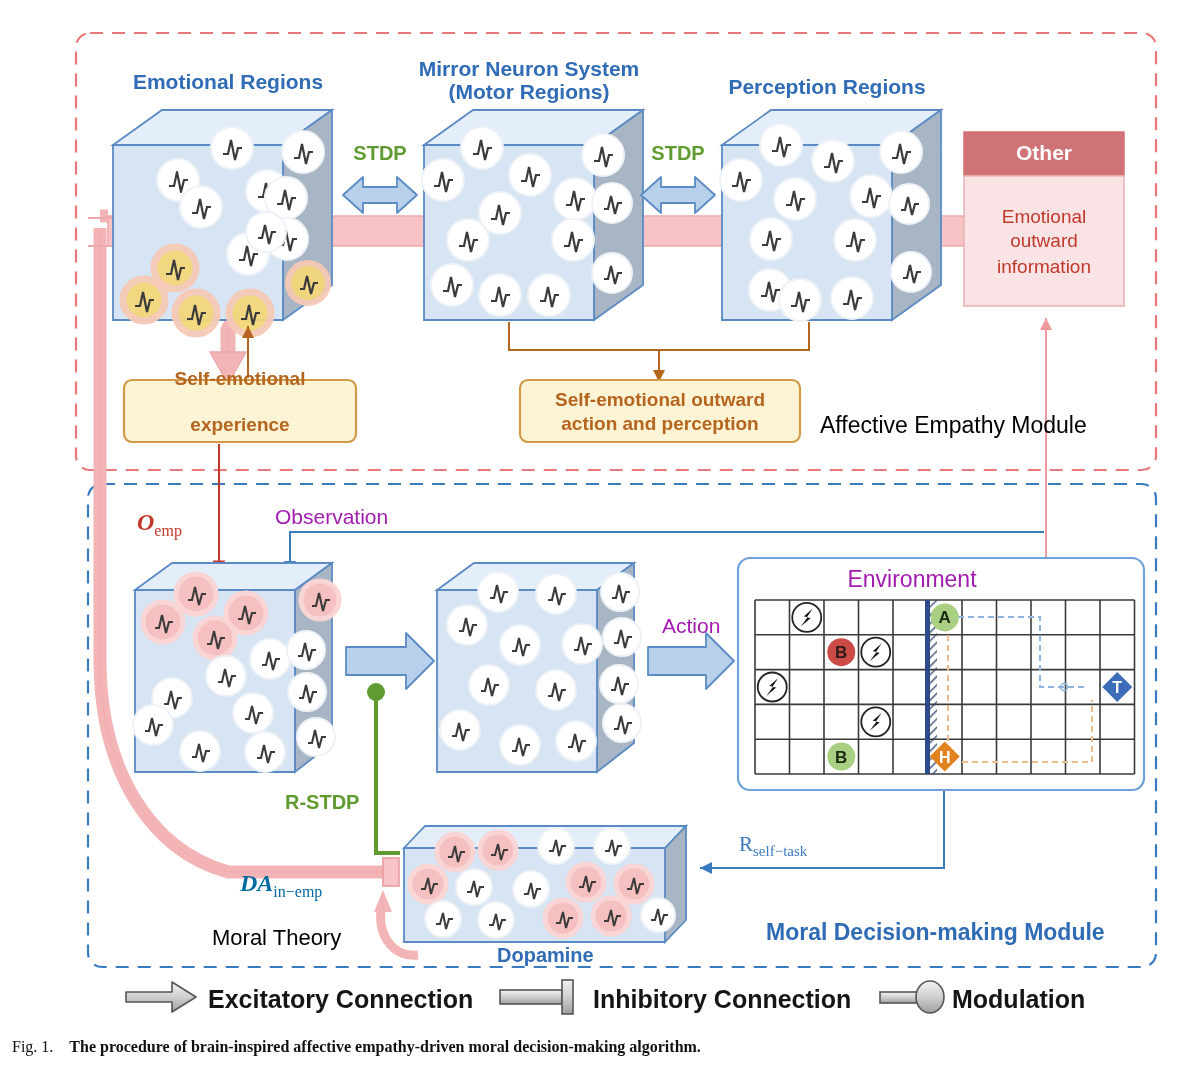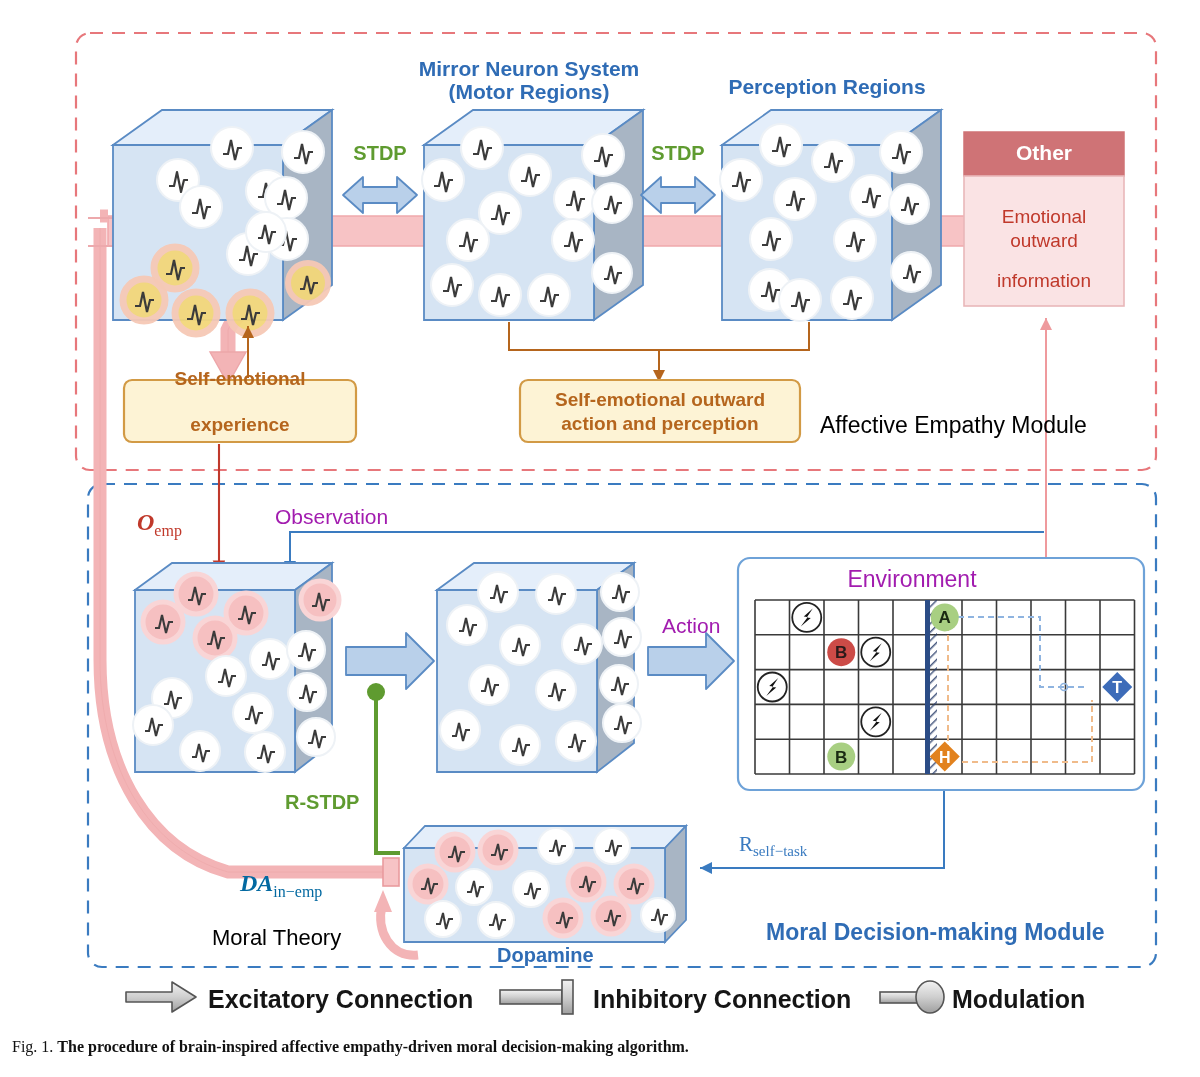--- a/index.html
+++ b/index.html
@@ -586,33 +586,34 @@
   <g>
     <rect x="500" y="990" width="62" height="14" fill="url(#legGrad)" stroke="#555" stroke-width="1.6"></rect>
     <rect x="562" y="980" width="11" height="34" fill="url(#legGrad)" stroke="#555" stroke-width="1.6"></rect>
   </g>
   <g>
     <rect x="880" y="992" width="38" height="11" fill="url(#legGrad)" stroke="#555" stroke-width="1.6"></rect>
     <ellipse cx="930" cy="997" rx="14" ry="16" fill="url(#legGrad)" stroke="#555" stroke-width="1.6"></ellipse>
   </g>
 </svg>
 
+<div class="lbl t-blue-bold center" style="left:113px;top:70px;width:230px;font-size:21px;">Emotional Regions</div>
 
 <div class="lbl t-blue-bold center" style="left:414px;top:57px;width:230px;font-size:21px;">Mirror Neuron System</div>
 <div class="lbl t-blue-bold center" style="left:712px;top:75px;width:230px;font-size:21px;">Perception Regions</div>
 
 <div class="lbl t-blue-bold center" style="left:414px;top:80px;width:230px;font-size:21px;">(Motor Regions)</div>
 
 <div class="lbl t-green-bold center" style="left:330px;top:142px;width:100px;font-size:20px;">STDP</div>
 <div class="lbl t-green-bold center" style="left:628px;top:142px;width:100px;font-size:20px;">STDP</div>
 
 <div class="lbl t-white-bold center" style="left:964px;top:141px;width:160px;font-size:21px;">Other</div>
 <div class="lbl t-red center" style="left:964px;top:204px;width:160px;font-size:19px;line-height:26px;">Emotional</div>
 <div class="lbl t-red center" style="left:964px;top:230px;width:160px;font-size:19px;">outward</div>
-<div class="lbl t-red center" style="left:964px;top:256px;width:160px;font-size:19px;margin-top:14px;">information</div>
+<div class="lbl t-red center" style="left:964px;top:256px;width:160px;font-size:19px;">information</div>
 
 <div class="lbl t-brown-bold center" style="left:124px;top:368px;width:232px;font-size:19px;">Self-emotional</div>
 <div class="lbl t-brown-bold center" style="left:124px;top:414px;width:232px;font-size:19px;">experience</div>
 
 <div class="lbl t-brown-bold center" style="left:520px;top:389px;width:280px;font-size:19px;">Self-emotional outward</div>
 <div class="lbl t-brown-bold center" style="left:520px;top:413px;width:280px;font-size:19px;">action and perception</div>
 
 <div class="lbl t-pink-bold" style="left:820px;top:412px;font-size:23px;">Affective Empathy Module</div>
 
 <div class="lbl t-blue-bold" style="left:766px;top:919px;font-size:23px;">Moral Decision-making Module</div>
@@ -640,16 +641,16 @@
 </div>
 
 <div class="lbl t-blue center" style="left:738px;top:566px;width:348px;font-size:23px;">Environment</div>
 
 <div class="lbl legend-txt" style="left:208px;top:985px;">Excitatory Connection</div>
 <div class="lbl legend-txt" style="left:585px;top:985px;margin-left:8px;">Inhibitory Connection</div>
 <div class="lbl legend-txt" style="left:952px;top:985px;">Modulation</div>
 
 <div class="lbl caption" style="left:12px;top:1038px;">
   <span>Fig. 1.</span>
-  <b style="margin-left:0;">The procedure of brain-inspired affective empathy-driven moral decision-making algorithm.</b>
+  <b style="margin-left:12px;">The procedure of brain-inspired affective empathy-driven moral decision-making algorithm.</b>
 </div>
 
 </div>
 
 </body></html>

